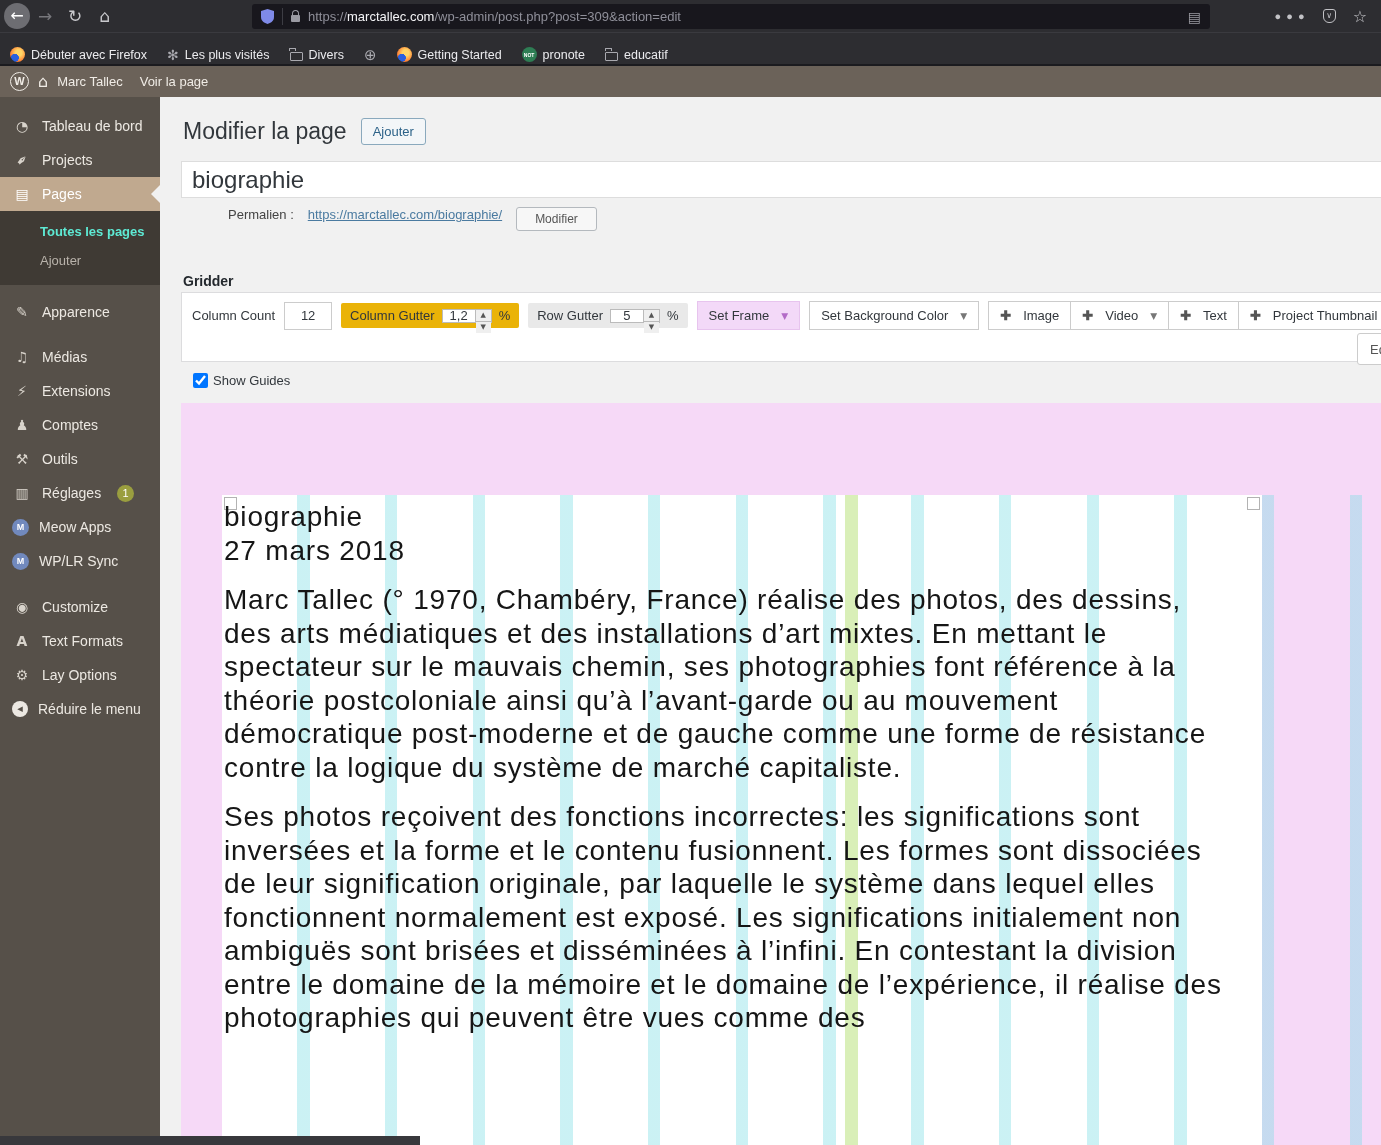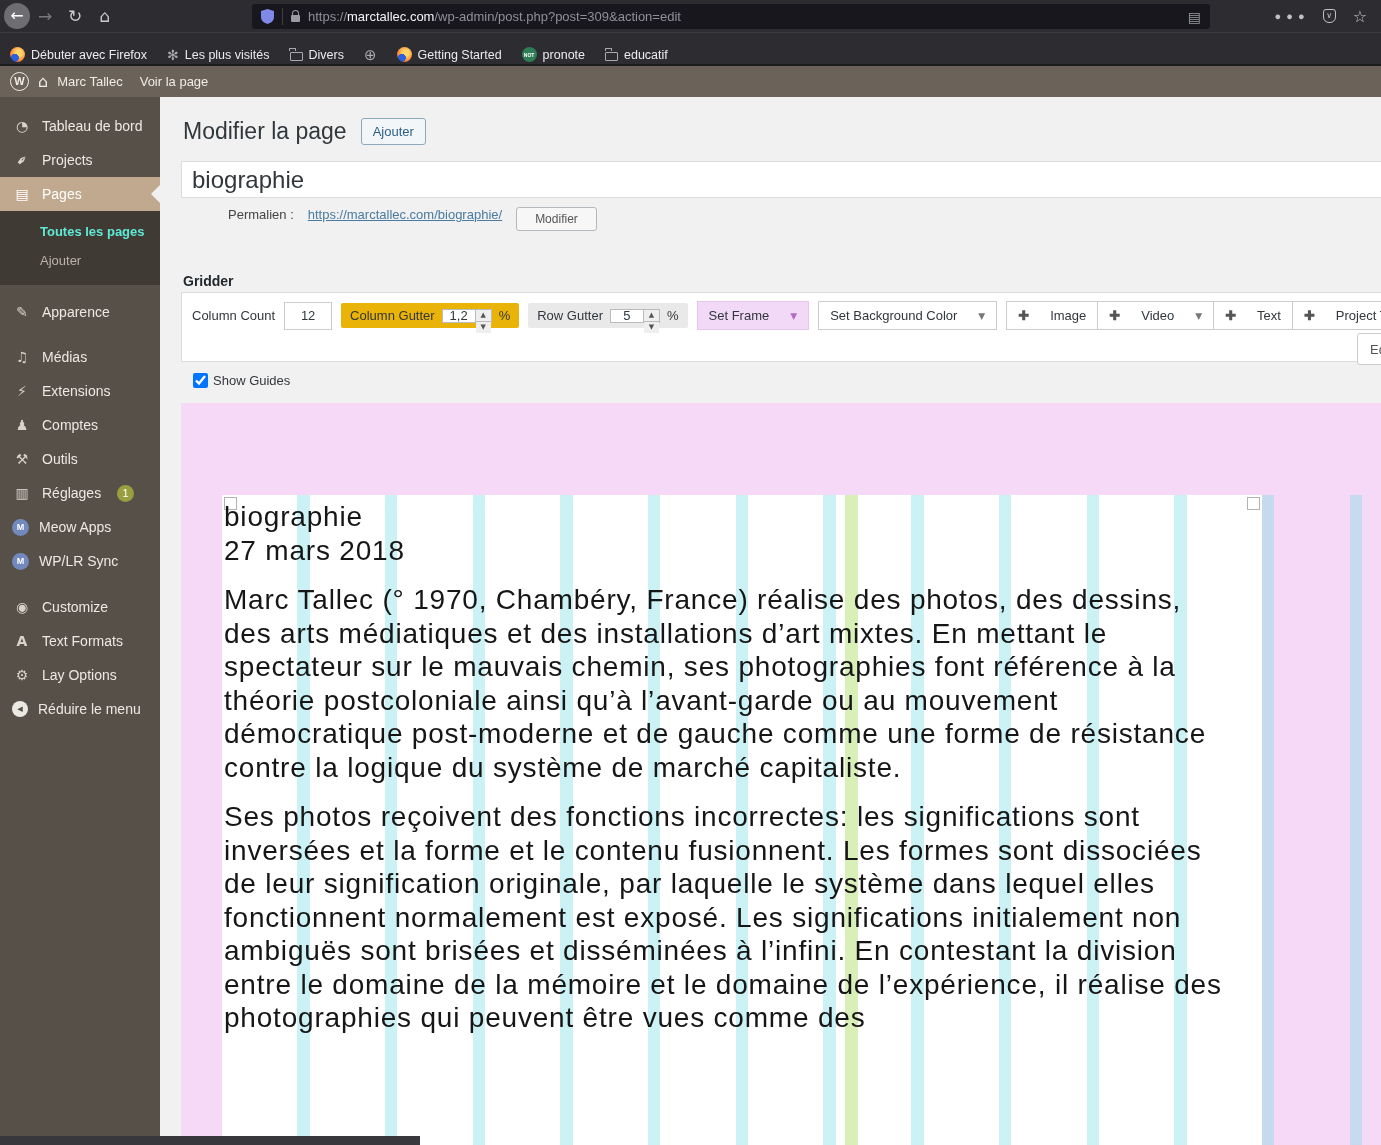--- a/index.html
+++ b/index.html
@@ -124,21 +124,21 @@
   .ggroup { display:flex; align-items:center; gap:7px; padding:5px 9px; border-radius:2px; }
   .g-cyan { background:#eab308; }
   .g-gray { background:#e9e9e9; }
   .spin { display:flex; border:1px solid #bbb; background:#fff; height:14px; }
   .spinval { width:32px; border:none; text-align:center; font-size:13px; color:#32373c; }
   .spinbtns { display:flex; flex-direction:column; border-left:1px solid #bbb; }
   .spinbtn { width:15px; height:12px; font-size:7px; line-height:11px; text-align:center;
              color:#555; background:#efefef; cursor:pointer;
              font-family:"DejaVu Sans", sans-serif; }
   .spinbtn + .spinbtn { border-top:1px solid #bbb; }
-  .wbtn { display:flex; align-items:center; gap:21px; border:1px solid #ccc; background:#fff;
+  .wbtn { display:flex; align-items:center; gap:12px; border:1px solid #ccc; background:#fff;
           font-size:13px; color:#32373c; padding:6px 11px; cursor:pointer;
           white-space:nowrap; }
   .setframe { background:#f3d9f8; border-color:#e7c4ee; }
   .caret { font-size:9px; color:#777; font-family:"DejaVu Sans", sans-serif; }
   .caret-p { color:#b36bc7; }
   .plus { font-weight:bold; color:#555; font-size:13px; }
   .btngroup { display:flex; }
   .btngroup .wbtn + .wbtn { margin-left:-1px; }
   .editbtn { position:absolute; left:1197px; top:236px; width:70px; height:32px;
              background:#fff; border:1px solid #ccc; border-radius:3px; font-size:13px;

